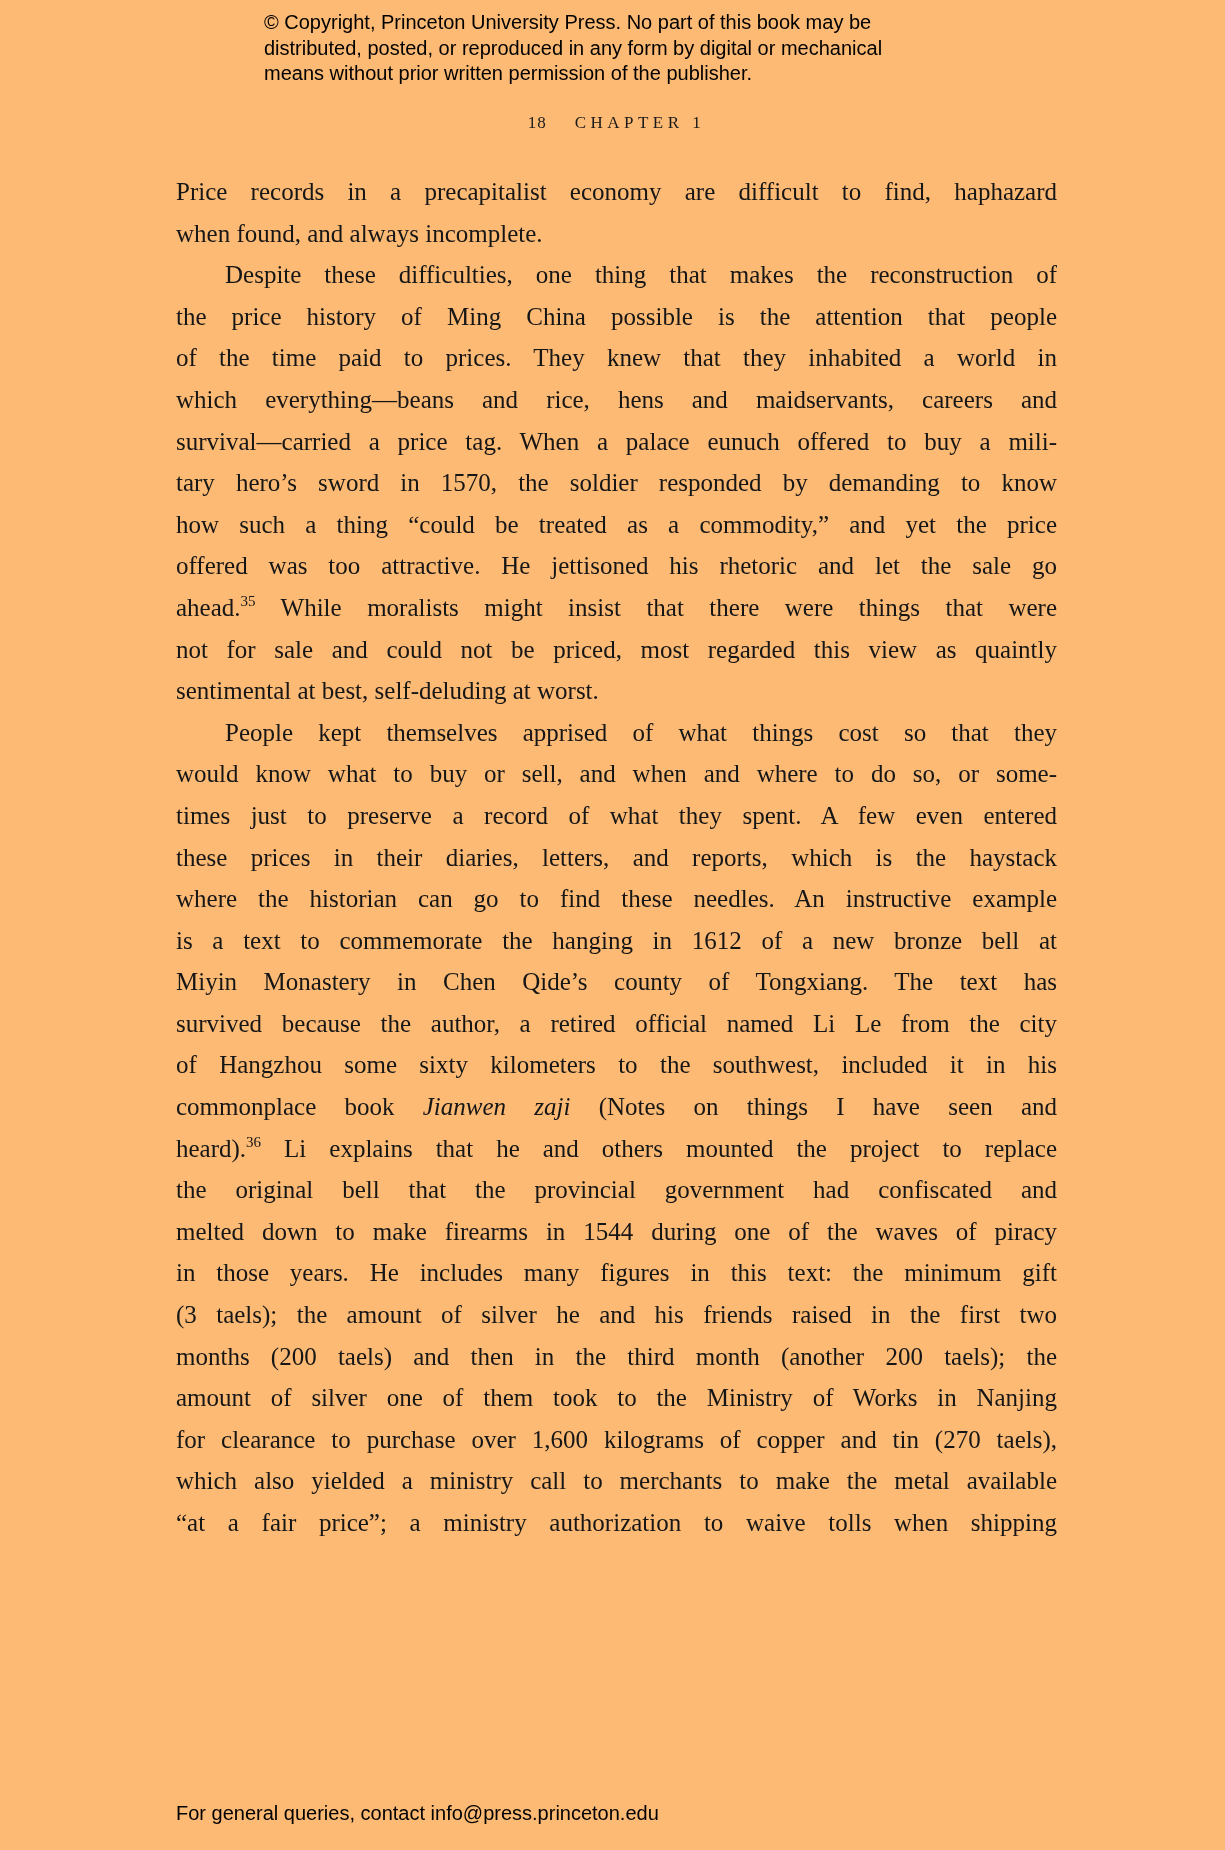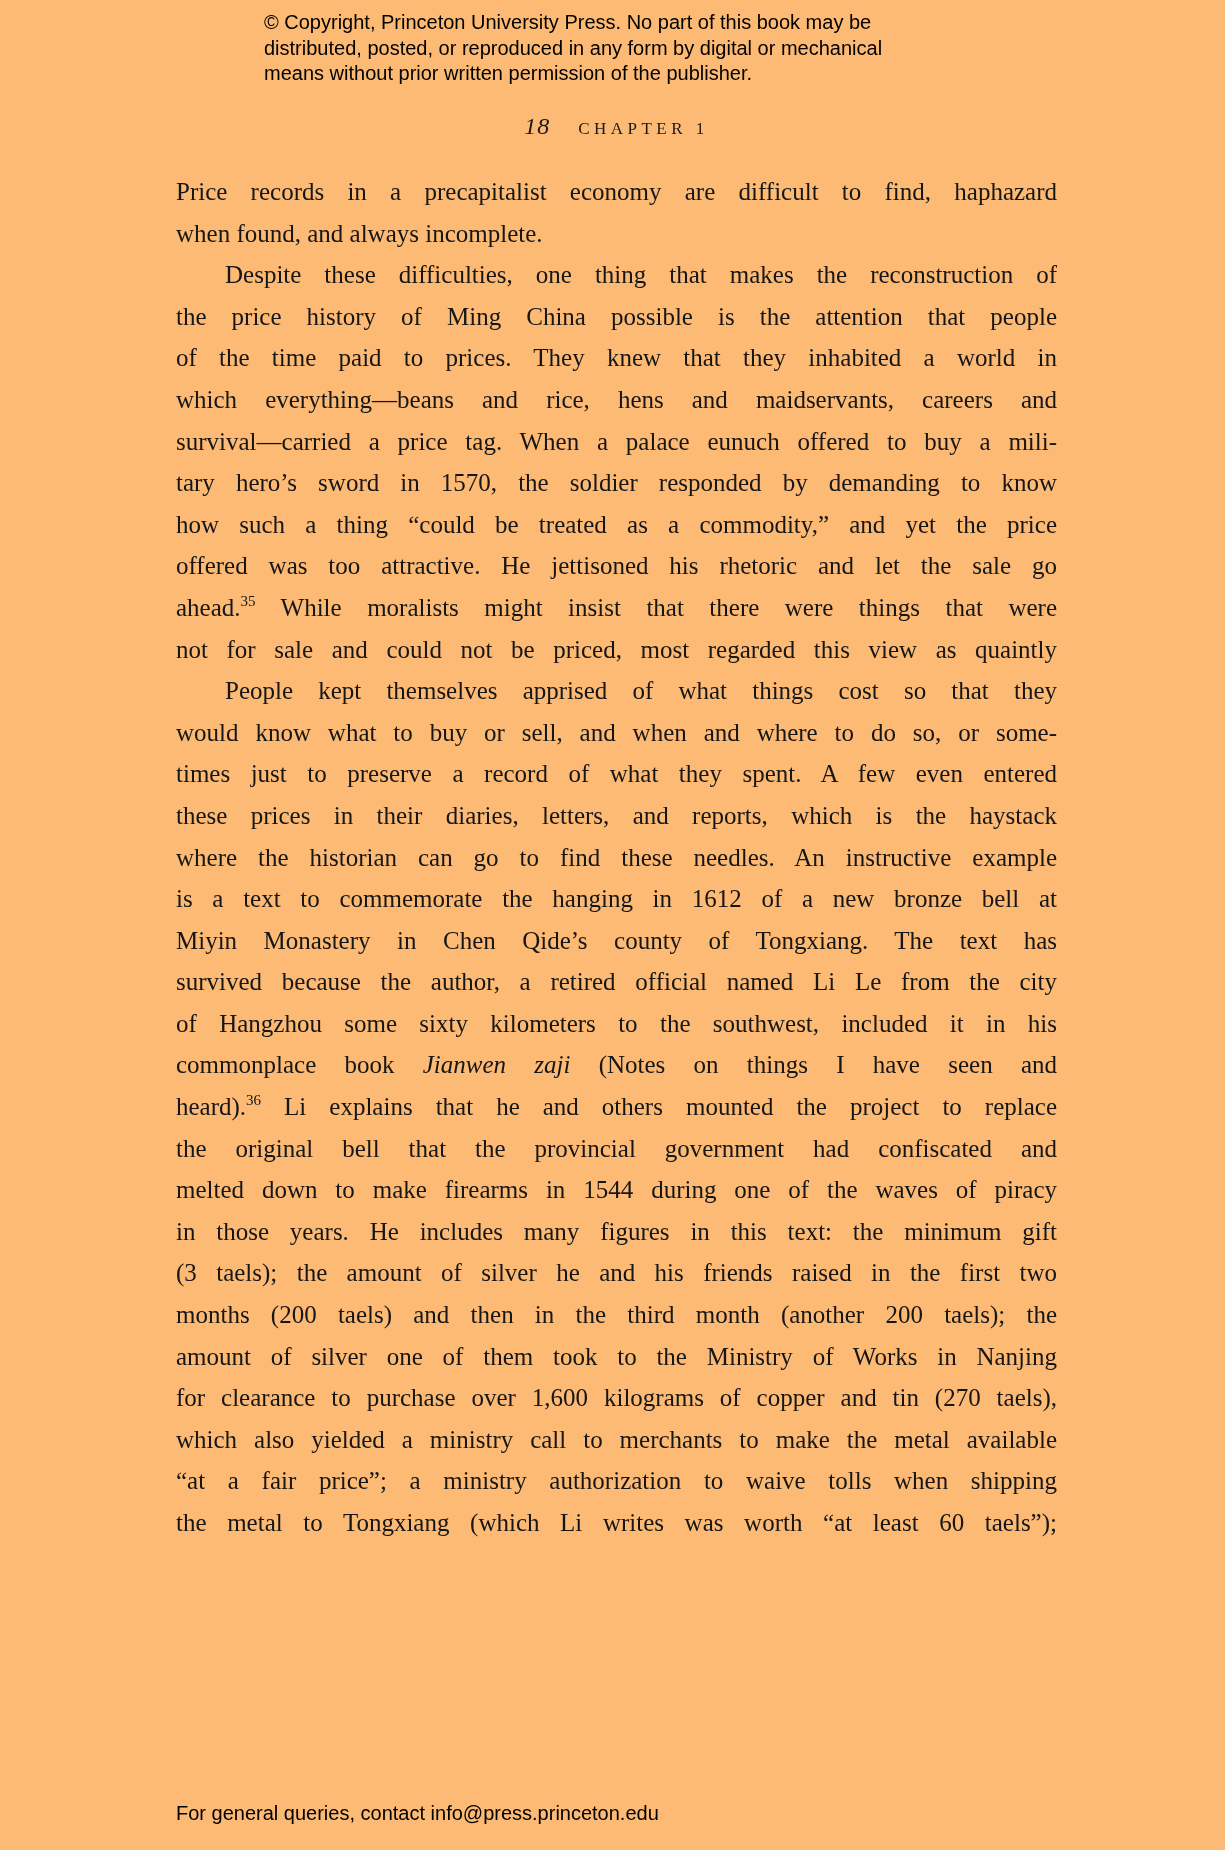--- a/index.html
+++ b/index.html
@@ -25,24 +25,23 @@
     position: absolute;
     left: 176px;
     top: 113px;
     width: 881px;
     text-align: center;
     font-size: 17px;
     color: #1a1a1a;
     white-space: nowrap;
   }
   .pagenum {
-    font-size: 24px;
+    font-size: 17px;
     letter-spacing: 1px;
     margin-right: 28px;
-    font-style: italic;
   }
   .chapter {
     letter-spacing: 4.5px;
     margin-top: 8px;
   }
   .body-col {
     position: absolute;
     left: 176px;
     top: 171px;
     width: 881px;
@@ -96,38 +95,38 @@
       <div class="line indent"><span>Despite these difficulties, one thing that makes the reconstruction of</span></div>
       <div class="line"><span>the price history of Ming China possible is the attention that people</span></div>
       <div class="line"><span>of the time paid to prices. They knew that they inhabited a world in</span></div>
       <div class="line"><span>which everything—beans and rice, hens and maidservants, careers and</span></div>
       <div class="line"><span>survival—carried a price tag. When a palace eunuch offered to buy a mili-</span></div>
       <div class="line"><span>tary hero’s sword in 1570, the soldier responded by demanding to know</span></div>
       <div class="line"><span>how such a thing “could be treated as a commodity,” and yet the price</span></div>
       <div class="line"><span>offered was too attractive. He jettisoned his rhetoric and let the sale go</span></div>
       <div class="line"><span>ahead.</span><sup>35</sup><span> While moralists might insist that there were things that were</span></div>
       <div class="line"><span>not for sale and could not be priced, most regarded this view as quaintly</span></div>
+      <div class="line para-end"><span>sentimental at best, self-deluding at worst.</span></div>
       <div class="line indent"><span>People kept themselves apprised of what things cost so that they</span></div>
       <div class="line"><span>would know what to buy or sell, and when and where to do so, or some-</span></div>
       <div class="line"><span>times just to preserve a record of what they spent. A few even entered</span></div>
       <div class="line"><span>these prices in their diaries, letters, and reports, which is the haystack</span></div>
       <div class="line"><span>where the historian can go to find these needles. An instructive example</span></div>
       <div class="line"><span>is a text to commemorate the hanging in 1612 of a new bronze bell at</span></div>
       <div class="line"><span>Miyin Monastery in Chen Qide’s county of Tongxiang. The text has</span></div>
       <div class="line"><span>survived because the author, a retired official named Li Le from the city</span></div>
       <div class="line"><span>of Hangzhou some sixty kilometers to the southwest, included it in his</span></div>
       <div class="line"><span>commonplace book </span><i>Jianwen zaji</i><span> (Notes on things I have seen and</span></div>
       <div class="line"><span>heard).</span><sup>36</sup><span> Li explains that he and others mounted the project to replace</span></div>
       <div class="line"><span>the original bell that the provincial government had confiscated and</span></div>
       <div class="line"><span>melted down to make firearms in 1544 during one of the waves of piracy</span></div>
       <div class="line"><span>in those years. He includes many figures in this text: the minimum gift</span></div>
       <div class="line"><span>(3 taels); the amount of silver he and his friends raised in the first two</span></div>
       <div class="line"><span>months (200 taels) and then in the third month (another 200 taels); the</span></div>
       <div class="line"><span>amount of silver one of them took to the Ministry of Works in Nanjing</span></div>
       <div class="line"><span>for clearance to purchase over 1,600 kilograms of copper and tin (270 taels),</span></div>
       <div class="line"><span>which also yielded a ministry call to merchants to make the metal available</span></div>
       <div class="line"><span>“at a fair price”; a ministry authorization to waive tolls when shipping</span></div>
-      <div class="line"><span>the metal to Tongxiang (which Li writes was worth “at least 60 taels”);</span></div>
     </div>
 
   <div class="footer">For general queries, contact info@press.princeton.edu</div>
 
 </div>
 
 </body></html>

